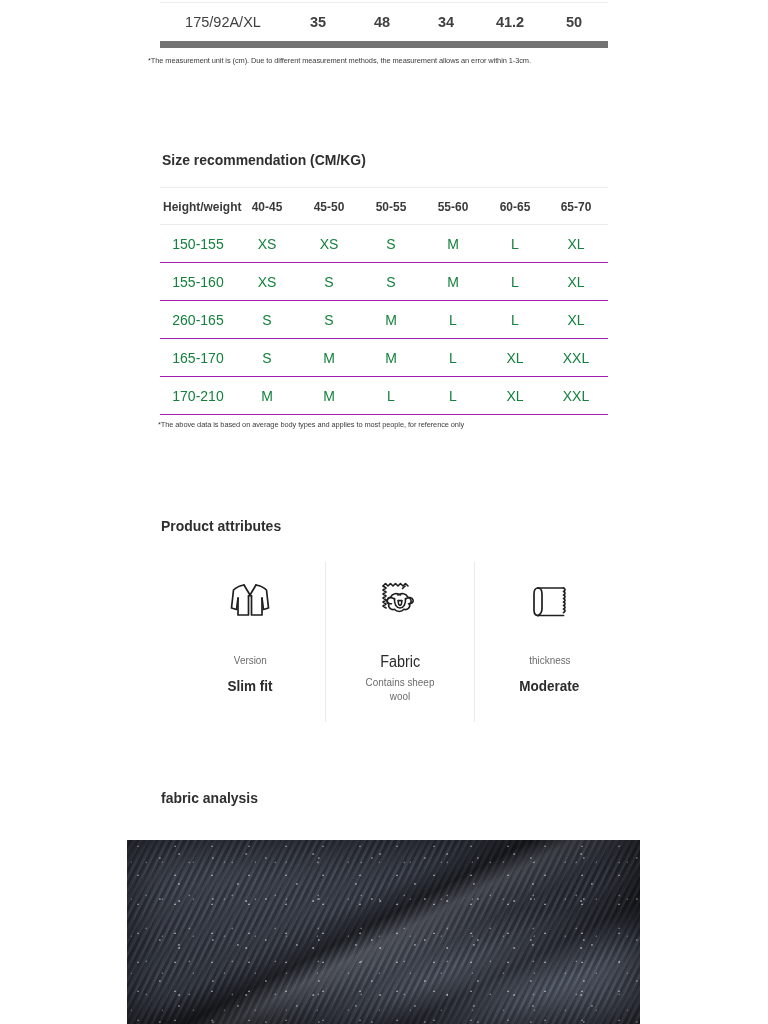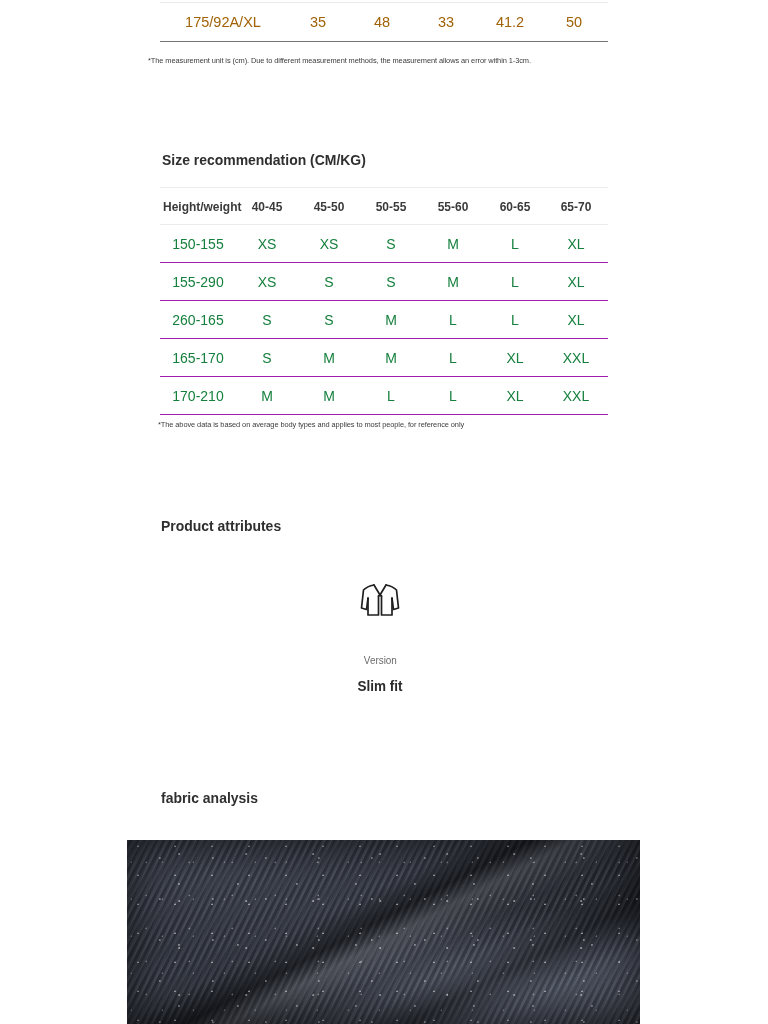--- a/index.html
+++ b/index.html
@@ -24,26 +24,26 @@
     position: absolute;
     left: 160px;
     top: 2px;
     width: 448px;
   }
   .meas-row {
     display: flex;
     align-items: center;
     height: 38px;
     border-top: 1px solid #ececec;
-    border-bottom: 1px solid #737373;
+    border-bottom: 7px solid #737373;
     font-size: 14.5px;
-    color: #a16207;
+    color: #404040;
   }
   .meas-row .c0 { width: 126px; text-align: center; }
-  .meas-row .c  { width: 64px;  text-align: center; }
+  .meas-row .c  { width: 64px;  text-align: center; font-weight: bold; }
 
   .note {
     position: absolute;
     font-size: 8px;
     color: #3c3c3c;
     letter-spacing: -0.1px;
     transform: scaleX(0.93);
     transform-origin: left center;
     white-space: nowrap;
   }
@@ -95,21 +95,21 @@
     color: #15803d;
   }
   .size-row .rc { text-align: center; }
   .col-0 { width: 76px; }
   .col-n { width: 62px; }
   .col-l { width: 60px; }
 
   
   .attrs {
     position: absolute;
-    left: 156px;
+    left: 176px;
     top: 562px;
     width: 448px;
     height: 160px;
     display: flex;
   }
   .attr-col {
     flex: 1 1 0;
     display: flex;
     flex-direction: column;
     align-items: center;
@@ -208,21 +208,21 @@
 </head>
 <body>
 
 <div class="page">
 
   <div class="meas-table">
     <div class="meas-row">
       <div class="c0">175/92A/XL</div>
       <div class="c">35</div>
       <div class="c">48</div>
-      <div class="c">33</div>
+      <div class="c">34</div>
       <div class="c">41.2</div>
       <div class="c">50</div>
     </div>
   </div>
   <div class="note note-1">*The measurement unit is (cm). Due to different measurement methods, the measurement allows an error within 1-3cm.</div>
 
   <div class="heading h-size">Size recommendation (CM/KG)</div>
 
   <div class="size-table">
     <div class="size-head">
@@ -239,21 +239,21 @@
       <div class="rc col-0">150-155</div>
       <div class="rc col-n">XS</div>
       <div class="rc col-n">XS</div>
       <div class="rc col-n">S</div>
       <div class="rc col-n">M</div>
       <div class="rc col-n">L</div>
       <div class="rc col-l">XL</div>
     </div>
 
     <div class="size-row">
-      <div class="rc col-0">155-290</div>
+      <div class="rc col-0">155-160</div>
       <div class="rc col-n">XS</div>
       <div class="rc col-n">S</div>
       <div class="rc col-n">S</div>
       <div class="rc col-n">M</div>
       <div class="rc col-n">L</div>
       <div class="rc col-l">XL</div>
     </div>
 
     <div class="size-row">
       <div class="rc col-0">260-165</div>
@@ -300,21 +300,51 @@
           <path d="M30 9 C35 10 38.5 12 40.5 14 L42.5 32 L37.5 33.5 L36 22"></path>
           <path d="M12 22 L12 39 L22.5 39 L22.5 20"></path>
           <path d="M36 22 L36 39 L25.5 39 L25.5 20"></path>
           <path d="M24 19 L22.5 20 M24 19 L25.5 20"></path>
         </svg>
       </div>
       <div class="attr-small">Version</div>
       <div class="attr-big">Slim fit</div>
     </div>
 
-
+    <div class="attr-col fabric">
+      <div class="attr-icon">
+        <svg width="52" height="48" viewBox="0 0 52 48" fill="none" stroke="#1f1f1f" stroke-width="1.6" stroke-linejoin="round" stroke-linecap="round">
+          <path d="M9 10 l3 2 -3 2 3 2 -3 2 3 2 -3 2 3 2 -3 2 3 2 -3 2 3 2"></path>
+          <path d="M9 10 l2.5 -2.5 2.5 2.5 2.5 -2.5 2.5 2.5 2.5 -2.5 2.5 2.5 2.5 -2.5 2.5 2.5 2.5 -2.5 2.5 2.5"></path>
+          <path d="M31 10 l-2.5 2.5"></path>
+          <path d="M26.5 19 c-3.4 -2.4 -8.4 -1.6 -9.8 2.1 -3.6 0.6 -4.6 5 -1.8 7 -1.2 3.4 2.3 6.5 5.6 5.2 2.2 2.9 7.2 2.9 9.4 0 3.3 1.3 6.8 -1.8 5.6 -5.2 2.8 -2 1.8 -6.4 -1.8 -7 -1.4 -3.7 -6.4 -4.5 -9.8 -2.1"></path>
+          <path d="M20.5 22.5 c-0.5 5.5 2 9.5 5.5 9.5 s6 -4 5.5 -9.5"></path>
+          <path d="M20.5 23 c-3 -2.3 -6.8 -1.6 -7.6 0.9 -0.7 2.3 1.8 4.3 4.6 3.8"></path>
+          <path d="M31.5 23 c3 -2.3 6.8 -1.6 7.6 0.9 0.7 2.3 -1.8 4.3 -4.6 3.8"></path>
+          <path d="M24.2 24.6 c0 3.2 0.9 4.8 1.8 4.8 s1.8 -1.6 1.8 -4.8"></path>
+          <path d="M24.2 24.6 h3.6"></path>
+        </svg>
+      </div>
+      <div class="attr-big">Fabric</div>
+      <div class="attr-small">Contains sheep wool</div>
+    </div>
+
+    <div class="attr-col">
+      <div class="attr-icon">
+        <svg width="46" height="48" viewBox="0 0 46 48" fill="none" stroke="#1f1f1f" stroke-width="1.7" stroke-linejoin="round" stroke-linecap="round">
+          <path d="M11 12 C8 12 7 14.5 7 18 v16 c0 3.5 1 5.5 4 5.5"></path>
+          <path d="M11 12 C14 12 15 14.5 15 18 v14.5 c0 3.5 -1 5.5 -4 7"></path>
+          <path d="M11 12 H36.5"></path>
+          <path d="M11 39.5 H36.5"></path>
+          <path d="M36.5 12 c2 1 2 2.5 0 3.5 2 1 2 2.5 0 3.5 2 1 2 2.5 0 3.5 2 1 2 2.5 0 3.5 2 1 2 2.5 0 3.5 2 1 2 2.5 0 3.5 2 1 2 2.5 0 3.5"></path>
+        </svg>
+      </div>
+      <div class="attr-small">thickness</div>
+      <div class="attr-big">Moderate</div>
+    </div>
 
   </div>
 
   <div class="heading h-fab">fabric analysis</div>
 
   <div class="fabric-photo">
     <div class="fp-layer fp-base"></div>
     <div class="fp-layer fp-rib"></div>
     <div class="fp-layer fp-rib2"></div>
     <div class="fp-layer fp-fold"></div>

